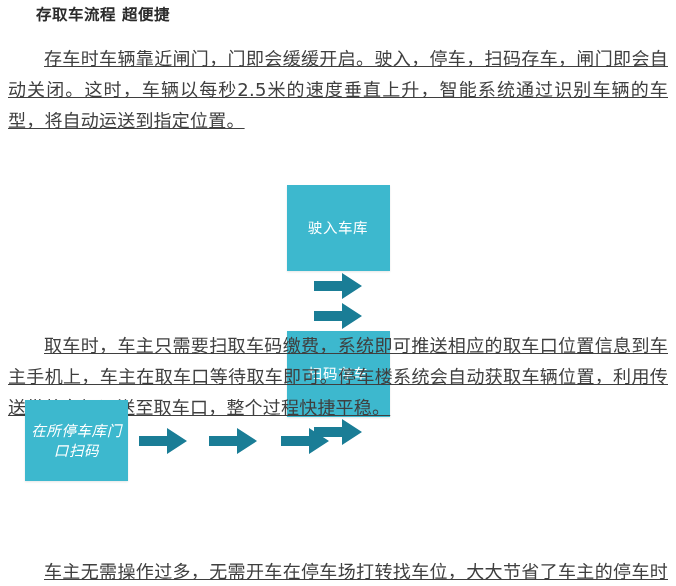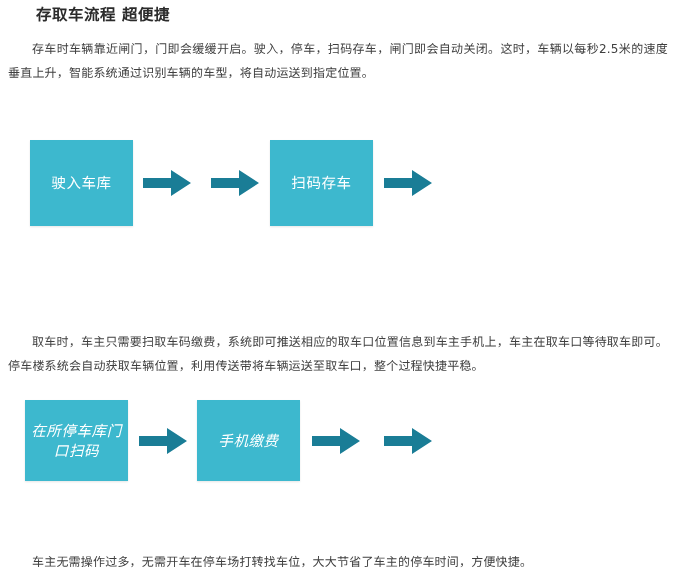--- a/index.html
+++ b/index.html
@@ -35,40 +35,41 @@
     letter-spacing: 0.5px;
     color: #2b2b2b;
     white-space: nowrap;
   }
 
   
   .para {
     position: absolute;
     left: 8px;
     right: 8px;
-    font-size: 12px;
-    line-height: 24px;
+    font-size: 18px;
+    line-height: 31px;
     color: #3f3f3f;
     text-align: justify;
     text-indent: 2em;
     letter-spacing: 0.2px;
+    text-decoration: underline;
   }
   .para-1 { top: 25px; }
   .para-2 { top: 298px; margin-top: 32px; }
   .para-3 { top: 538px; }
 
   
   .flow {
     position: absolute;
     left: 0;
     width: 676px;
     display: flex;
     align-items: center;
   }
-  .flow-1 { top: 140px; height: 86px; }
+  .flow-1 { top: 155px; height: 86px; flex-direction: column; }
   .flow-2 { top: 400px; height: 81px; font-style: italic; }
 
   .node {
     background: #3db8ce;
     color: #ffffff;
     display: flex;
     align-items: center;
     justify-content: center;
     text-align: center;
     font-size: 14.5px;
@@ -183,23 +184,20 @@
     <div class="node">
       <span class="node-label">在所停车库门口扫码</span>
     </div>
 
     <div class="gap gap-a">
       <svg class="arrow" width="48" height="30" viewBox="0 0 48 30">
         <polygon points="0,10 28,10 28,2 48,15 28,28 28,20 0,20" fill="#1a7d96"></polygon>
       </svg>
     </div>
 
-    <div class="node">
-      <span class="node-label">手机缴费</span>
-    </div>
 
     <div class="gap gap-b">
       <svg class="arrow" width="48" height="30" viewBox="0 0 48 30">
         <polygon points="0,10 28,10 28,2 48,15 28,28 28,20 0,20" fill="#1a7d96"></polygon>
       </svg>
     </div>
 
 
     <div class="gap gap-c">
       <svg class="arrow" width="48" height="30" viewBox="0 0 48 30">

